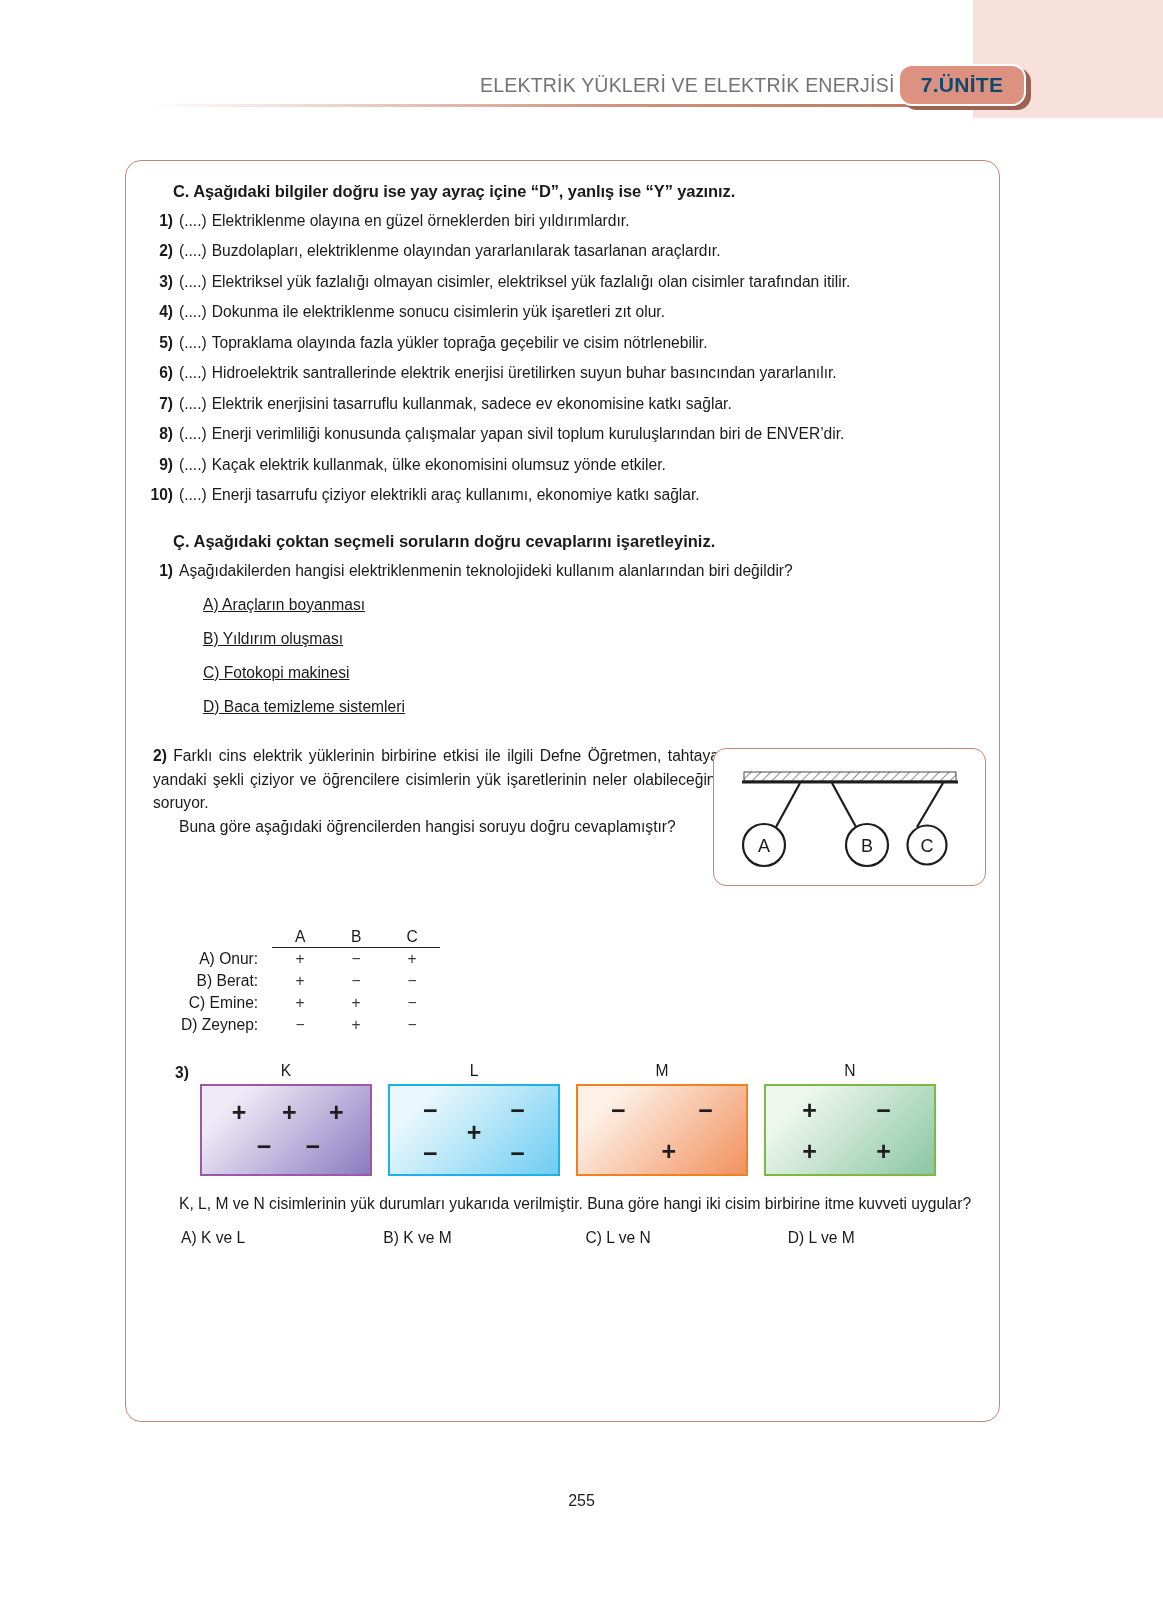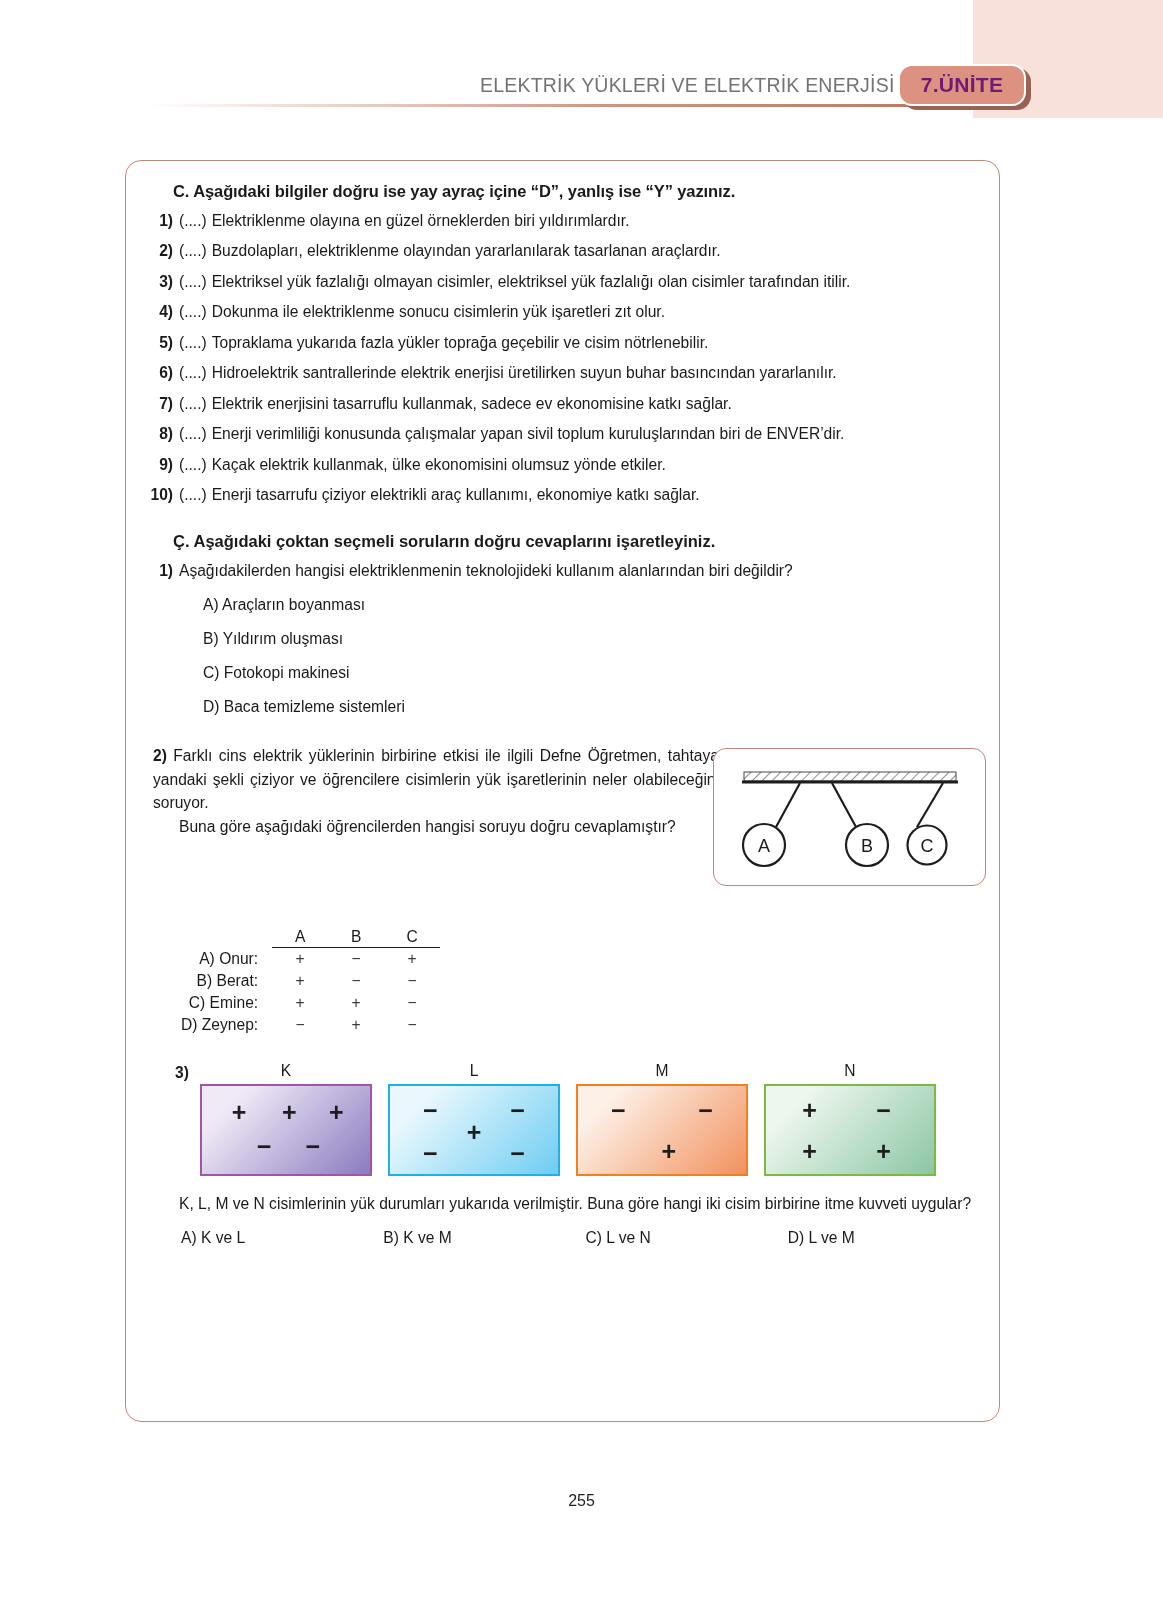--- a/index.html
+++ b/index.html
@@ -69,21 +69,21 @@
     height: 42px;
     border-radius: 14px;
     background: #dd9180;
     border: 2.5px solid #ffffff;
     box-sizing: border-box;
     display: flex;
     align-items: center;
     justify-content: center;
   }
   .unit-badge-label {
-    color: #701a75;
+    color: #0c4a6e;
     font-size: 21px;
     font-weight: bold;
     letter-spacing: 0.3px;
   }
 
   
   .panel {
     position: absolute;
     top: 160px;
     left: 125px;
@@ -147,20 +147,21 @@
     font-weight: bold;
     width: 44px;
     min-width: 44px;
     text-align: right;
     padding-right: 6px;
     box-sizing: border-box;
   }
   .q1-opt {
     font-size: 15.6px;
     margin: 16px 0 5px 68px;
+    text-decoration: underline;
   }
 
   
   .q2-wrap {
     position: relative;
     margin-top: 28px;
     min-height: 168px;
   }
   .q2-text {
     width: 566px;
@@ -312,21 +313,21 @@
         <span class="tf-text">Elektriksel yük fazlalığı olmayan cisimler, elektriksel yük fazlalığı olan cisimler tarafından itilir.</span>
       </div>
       <div class="tf-item">
         <span class="tf-num">4)</span>
         <span class="tf-paren">(....)</span>
         <span class="tf-text">Dokunma ile elektriklenme sonucu cisimlerin yük işaretleri zıt olur.</span>
       </div>
       <div class="tf-item">
         <span class="tf-num">5)</span>
         <span class="tf-paren">(....)</span>
-        <span class="tf-text">Topraklama yukarıda fazla yükler toprağa geçebilir ve cisim nötrlenebilir.</span>
+        <span class="tf-text">Topraklama olayında fazla yükler toprağa geçebilir ve cisim nötrlenebilir.</span>
       </div>
       <div class="tf-item">
         <span class="tf-num">6)</span>
         <span class="tf-paren">(....)</span>
         <span class="tf-text">Hidroelektrik santrallerinde elektrik enerjisi üretilirken suyun buhar basıncından yararlanılır.</span>
       </div>
       <div class="tf-item">
         <span class="tf-num">7)</span>
         <span class="tf-paren">(....)</span>
         <span class="tf-text">Elektrik enerjisini tasarruflu kullanmak, sadece ev ekonomisine katkı sağlar.</span>

